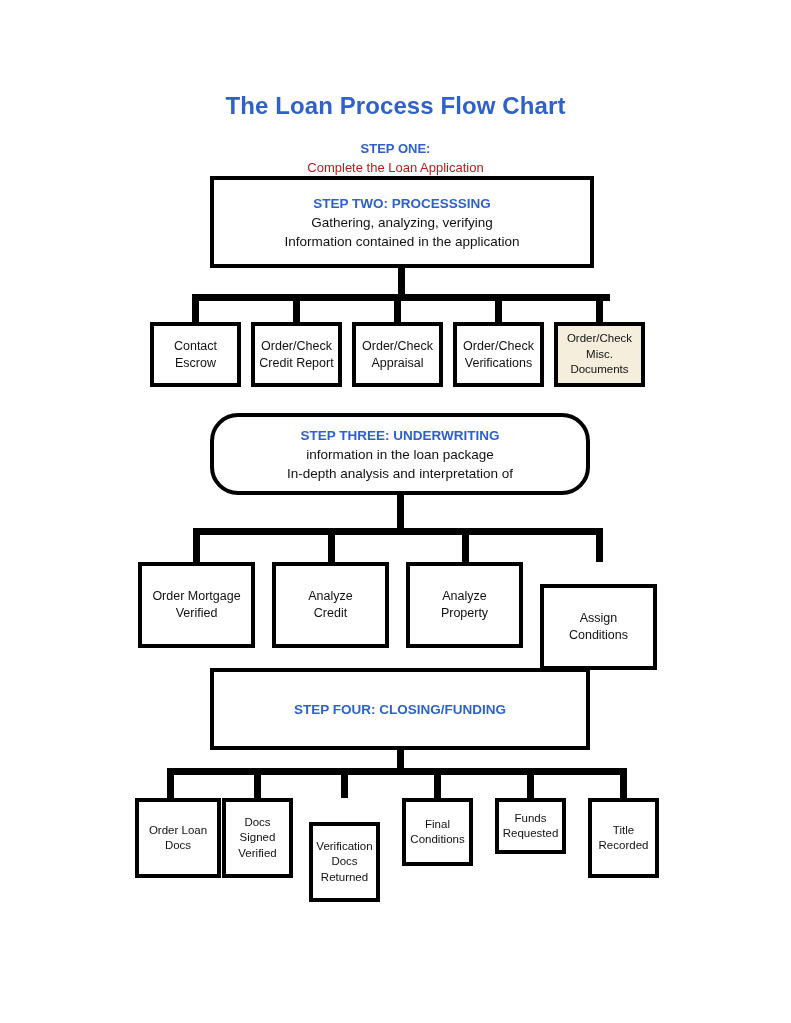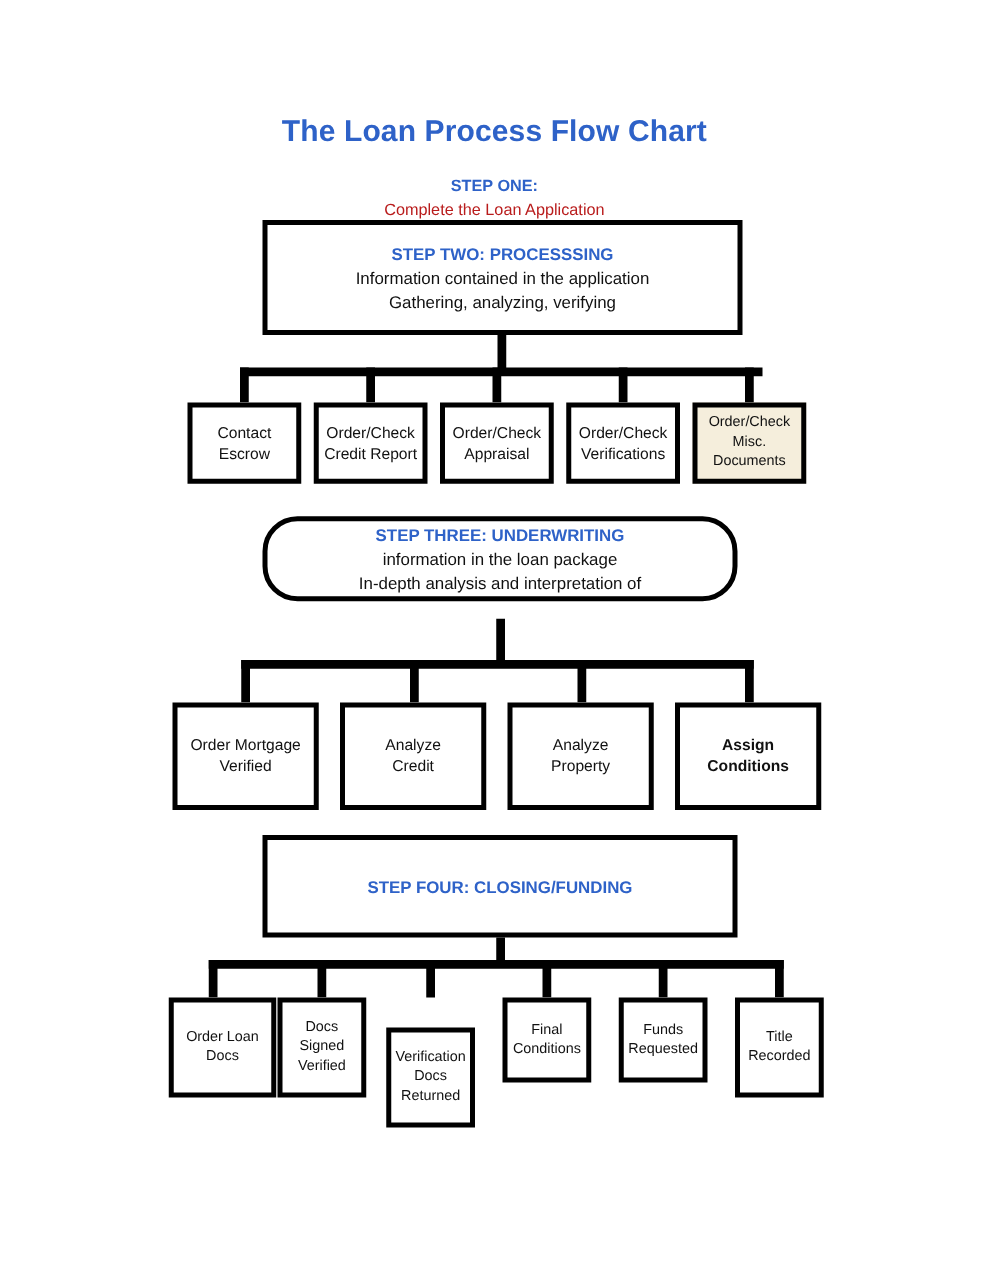--- a/index.html
+++ b/index.html
@@ -108,22 +108,22 @@
 
   <div class="chart-title">The Loan Process Flow Chart</div>
 
   <div class="step-one-wrap">
     <span class="step-one-head">STEP ONE:</span>
     <span class="step-one-sub">Complete the Loan Application</span>
   </div>
 
   <div class="box stage-box" style="left:210px; top:176px; width:384px; height:92px;">
     <div class="stage-head">STEP TWO: PROCESSSING</div>
+    <div class="stage-line">Gathering, analyzing, verifying</div>
     <div class="stage-line">Information contained in the application</div>
-    <div class="stage-line">Gathering, analyzing, verifying</div>
   </div>
 
   <div class="conn" style="left:398px; top:268px; width:7px; height:30px;"></div>
   <div class="conn" style="left:192px; top:294px; width:418px; height:7px;"></div>
   <div class="conn" style="left:192px; top:294px; width:7px; height:28px;"></div>
   <div class="conn" style="left:293px; top:294px; width:7px; height:28px;"></div>
   <div class="conn" style="left:394px; top:294px; width:7px; height:28px;"></div>
   <div class="conn" style="left:495px; top:294px; width:7px; height:28px;"></div>
   <div class="conn" style="left:596px; top:294px; width:7px; height:28px;"></div>
 
@@ -142,21 +142,21 @@
   <div class="box leaf-box" style="left:453px; top:322px; width:91px; height:65px;">
     <div class="leaf-line">Order/Check</div>
     <div class="leaf-line">Verifications</div>
   </div>
   <div class="box leaf-box small cream" style="left:554px; top:322px; width:91px; height:65px;">
     <div class="leaf-line">Order/Check</div>
     <div class="leaf-line">Misc.</div>
     <div class="leaf-line">Documents</div>
   </div>
 
-  <div class="box stage-box" style="left:210px; top:413px; width:380px; height:68px;border-radius:28px;">
+  <div class="box stage-box" style="left:210px; top:413px; width:380px; height:82px;border-radius:28px;">
     <div class="stage-head">STEP THREE: UNDERWRITING</div>
     <div class="stage-line">information in the loan package</div>
     <div class="stage-line">In-depth analysis and interpretation of</div>
   </div>
 
   <div class="conn" style="left:397px; top:495px; width:7px; height:35px;"></div>
   <div class="conn" style="left:193px; top:528px; width:410px; height:7px;"></div>
   <div class="conn" style="left:193px; top:528px; width:7px; height:34px;"></div>
   <div class="conn" style="left:328px; top:528px; width:7px; height:34px;"></div>
   <div class="conn" style="left:462px; top:528px; width:7px; height:34px;"></div>
@@ -167,21 +167,21 @@
     <div class="leaf-line">Verified</div>
   </div>
   <div class="box leaf-box" style="left:272px; top:562px; width:117px; height:86px;">
     <div class="leaf-line">Analyze</div>
     <div class="leaf-line">Credit</div>
   </div>
   <div class="box leaf-box" style="left:406px; top:562px; width:117px; height:86px;">
     <div class="leaf-line">Analyze</div>
     <div class="leaf-line">Property</div>
   </div>
-  <div class="box leaf-box" style="left:540px; top:562px; width:117px; height:86px;font-weight:bold;">
+  <div class="box leaf-box" style="left:540px; top:584px; width:117px; height:86px;">
     <div class="leaf-line">Assign</div>
     <div class="leaf-line">Conditions</div>
   </div>
 
   <div class="box stage-box" style="left:210px; top:668px; width:380px; height:82px;">
     <div class="stage-head">STEP FOUR: CLOSING/FUNDING</div>
   </div>
 
   <div class="conn" style="left:397px; top:750px; width:7px; height:22px;"></div>
   <div class="conn" style="left:167px; top:768px; width:460px; height:7px;"></div>
@@ -203,21 +203,21 @@
   </div>
   <div class="box leaf-box small" style="left:309px; top:822px; width:71px; height:80px;">
     <div class="leaf-line">Verification</div>
     <div class="leaf-line">Docs</div>
     <div class="leaf-line">Returned</div>
   </div>
   <div class="box leaf-box small" style="left:402px; top:798px; width:71px; height:68px;">
     <div class="leaf-line">Final</div>
     <div class="leaf-line">Conditions</div>
   </div>
-  <div class="box leaf-box small" style="left:495px; top:798px; width:71px; height:68px;">
+  <div class="box leaf-box small" style="left:495px; top:798px; width:71px; height:56px;">
     <div class="leaf-line">Funds</div>
     <div class="leaf-line">Requested</div>
   </div>
   <div class="box leaf-box small" style="left:588px; top:798px; width:71px; height:80px;">
     <div class="leaf-line">Title</div>
     <div class="leaf-line">Recorded</div>
   </div>
 
 </div>
 

